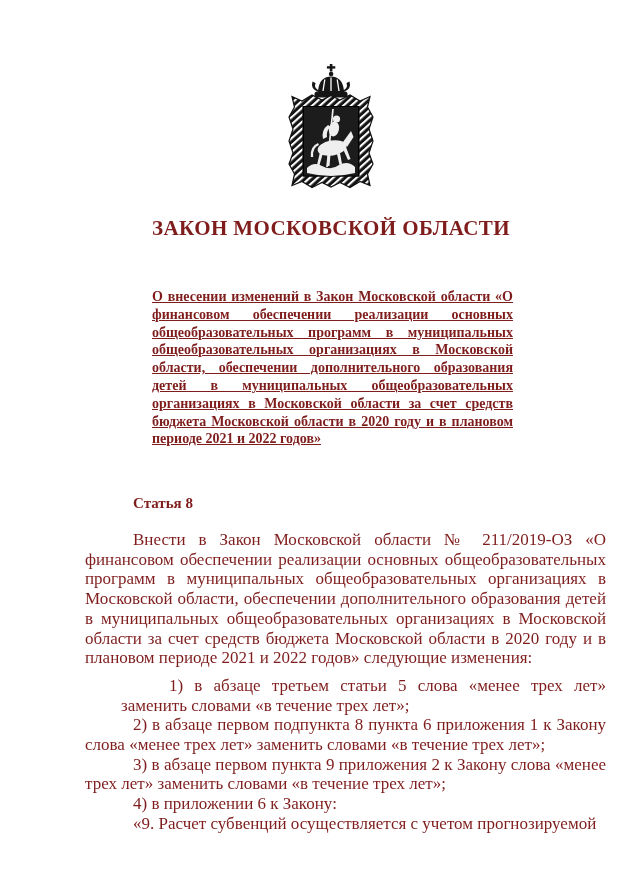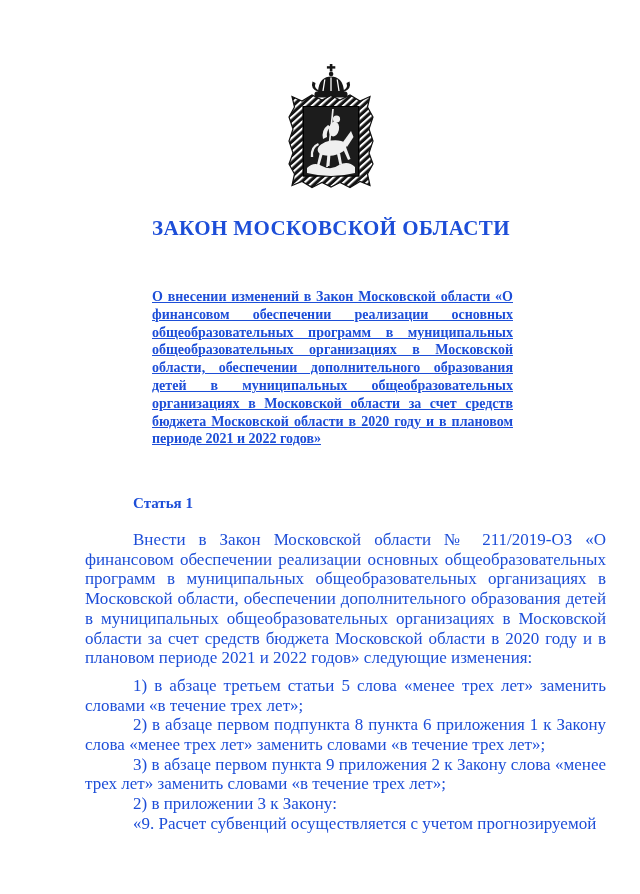--- a/index.html
+++ b/index.html
@@ -2,21 +2,21 @@
 <html><head>
 <meta charset="utf-8">
 <style>
   * { margin: 0; padding: 0; box-sizing: border-box; }
   html, body { background: #ffffff; }
   .page {
     position: relative;
     width: 616px;
     height: 894px;
     background: #ffffff;
-    color: #1d4ed8;
+    color: #7f1d1d;
     font-family: "Liberation Serif", "DejaVu Serif", serif;
     overflow: hidden;
   }
   .emblem {
     position: absolute;
     left: 287px;
     top: 64px;
     width: 88px;
     height: 129px;
   }
@@ -57,21 +57,21 @@
     width: 521px;
     font-size: 17px;
     line-height: 19.7px;
     text-align: justify;
     hyphens: none;
   }
   .body-text p {
     margin: 0;
     text-indent: 48px;
   }
-  .body-text p.gap-above { margin-top: 8px; }
+  .body-text p.gap-above { margin-top: 8px; margin-left: 36px; }
 </style>
 </head>
 <body>
 
 <div class="page">
 
   <div class="emblem">
     <svg viewBox="0 0 88 129" width="88" height="129" aria-hidden="true">
       <defs>
         <pattern id="wreath" width="5.2" height="5.2" patternUnits="userSpaceOnUse" patternTransform="rotate(48)">
@@ -114,24 +114,24 @@
       </g>
       <path d="M31.5,80 Q24,83 25,93" stroke="#efefef" stroke-width="2.4" fill="none"></path>
       <line x1="46" y1="45" x2="40" y2="103" stroke="#efefef" stroke-width="1.7"></line>
     </svg>
   </div>
 
   <h1 class="doc-title">ЗАКОН МОСКОВСКОЙ ОБЛАСТИ</h1>
 
   <div class="doc-subject">О внесении изменений в Закон Московской области «О финансовом обеспечении реализации основных общеобразовательных программ в муниципальных общеобразовательных организациях в Московской области, обеспечении дополнительного образования детей в муниципальных общеобразовательных организациях в Московской области за счет средств бюджета Московской области в 2020 году и в плановом периоде 2021 и 2022 годов»</div>
 
-  <div class="article-heading">Статья 1</div>
+  <div class="article-heading">Статья 8</div>
 
   <div class="body-text">
     <p>Внести в Закон Московской области № 211/2019-ОЗ «О финансовом обеспечении реализации основных общеобразовательных программ в муниципальных общеобразовательных организациях в Московской области, обеспечении дополнительного образования детей в муниципальных общеобразовательных организациях в Московской области за счет средств бюджета Московской области в 2020 году и в плановом периоде 2021 и 2022 годов» следующие изменения:</p>
     <p class="gap-above">1) в абзаце третьем статьи 5 слова «менее трех лет» заменить словами «в течение трех лет»;</p>
     <p>2) в абзаце первом подпункта 8 пункта 6 приложения 1 к Закону слова «менее трех лет» заменить словами «в течение трех лет»;</p>
     <p>3) в абзаце первом пункта 9 приложения 2 к Закону слова «менее трех лет» заменить словами «в течение трех лет»;</p>
-    <p>2) в приложении 3 к Закону:</p>
+    <p>4) в приложении 6 к Закону:</p>
     <p>«9. Расчет субвенций осуществляется с учетом прогнозируемой</p>
   </div>
 
 </div>
 
 </body></html>

